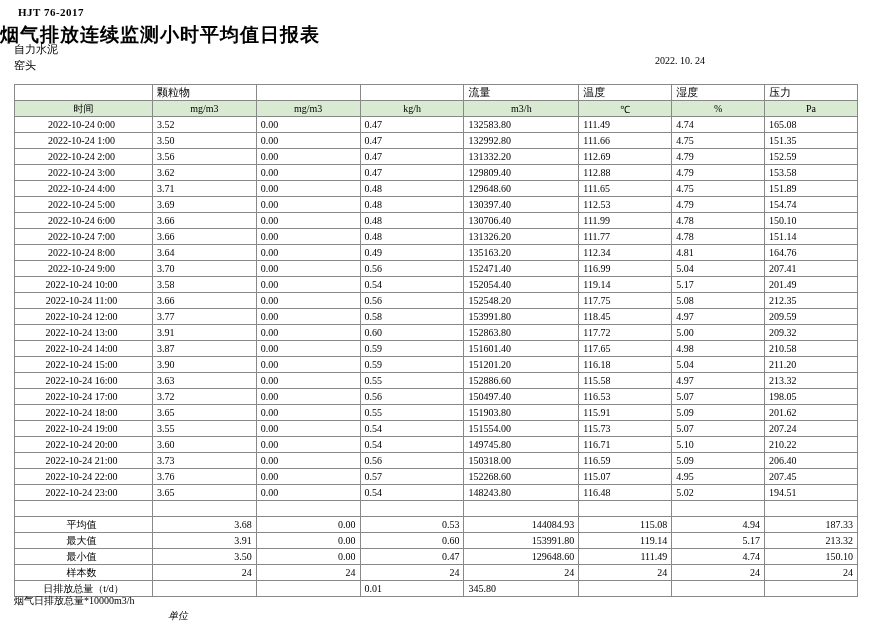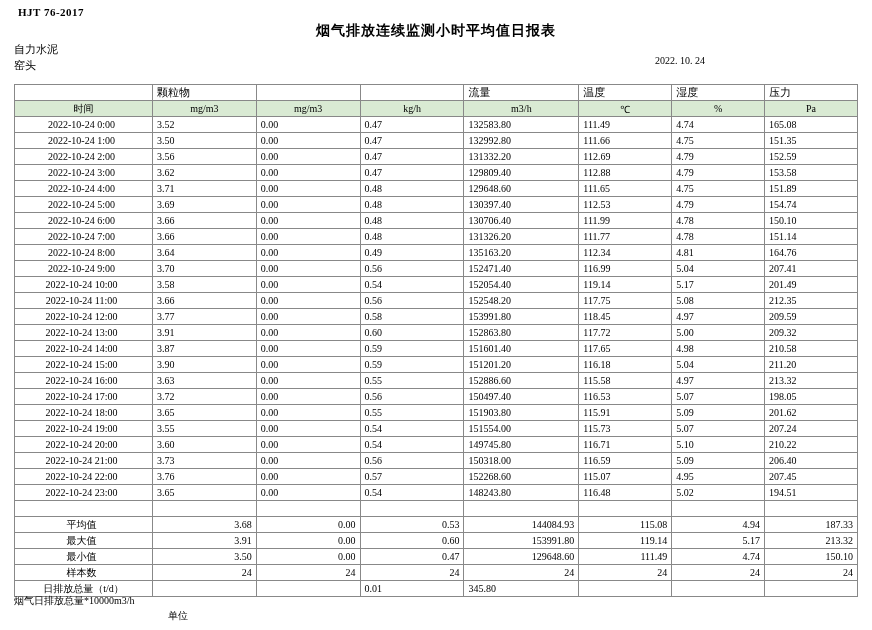--- a/index.html
+++ b/index.html
@@ -28,22 +28,22 @@
     left: 18px;
     font-size: 11px;
     font-weight: bold;
     letter-spacing: 0.5px;
   }
   .doc-title {
     position: absolute;
     top: 22px;
     left: 0;
     width: 872px;
-    text-align: center;
-    font-size: 14px;
+    text-align: left;
+    font-size: 19px;
     font-weight: bold;
     letter-spacing: 1px;
   }
   .company {
     position: absolute;
     top: 42px;
     left: 14px;
     font-size: 11px;
   }
   .source {
@@ -125,20 +125,21 @@
     left: 14px;
     top: 609px;
     font-size: 10px;
     margin-top: 48px;
   }
   .footer-unit {
     position: absolute;
     left: 168px;
     top: 609px;
     font-size: 10px;
+    font-style: italic;
   }
   col.c-time { width: 138px; }
   col.c-d1 { width: 104px; }
   col.c-d2 { width: 104px; }
   col.c-d3 { width: 104px; }
   col.c-d4 { width: 115px; }
   col.c-d5 { width: 93px; }
   col.c-d6 { width: 93px; }
   col.c-d7 { width: 93px; }
 </style>

